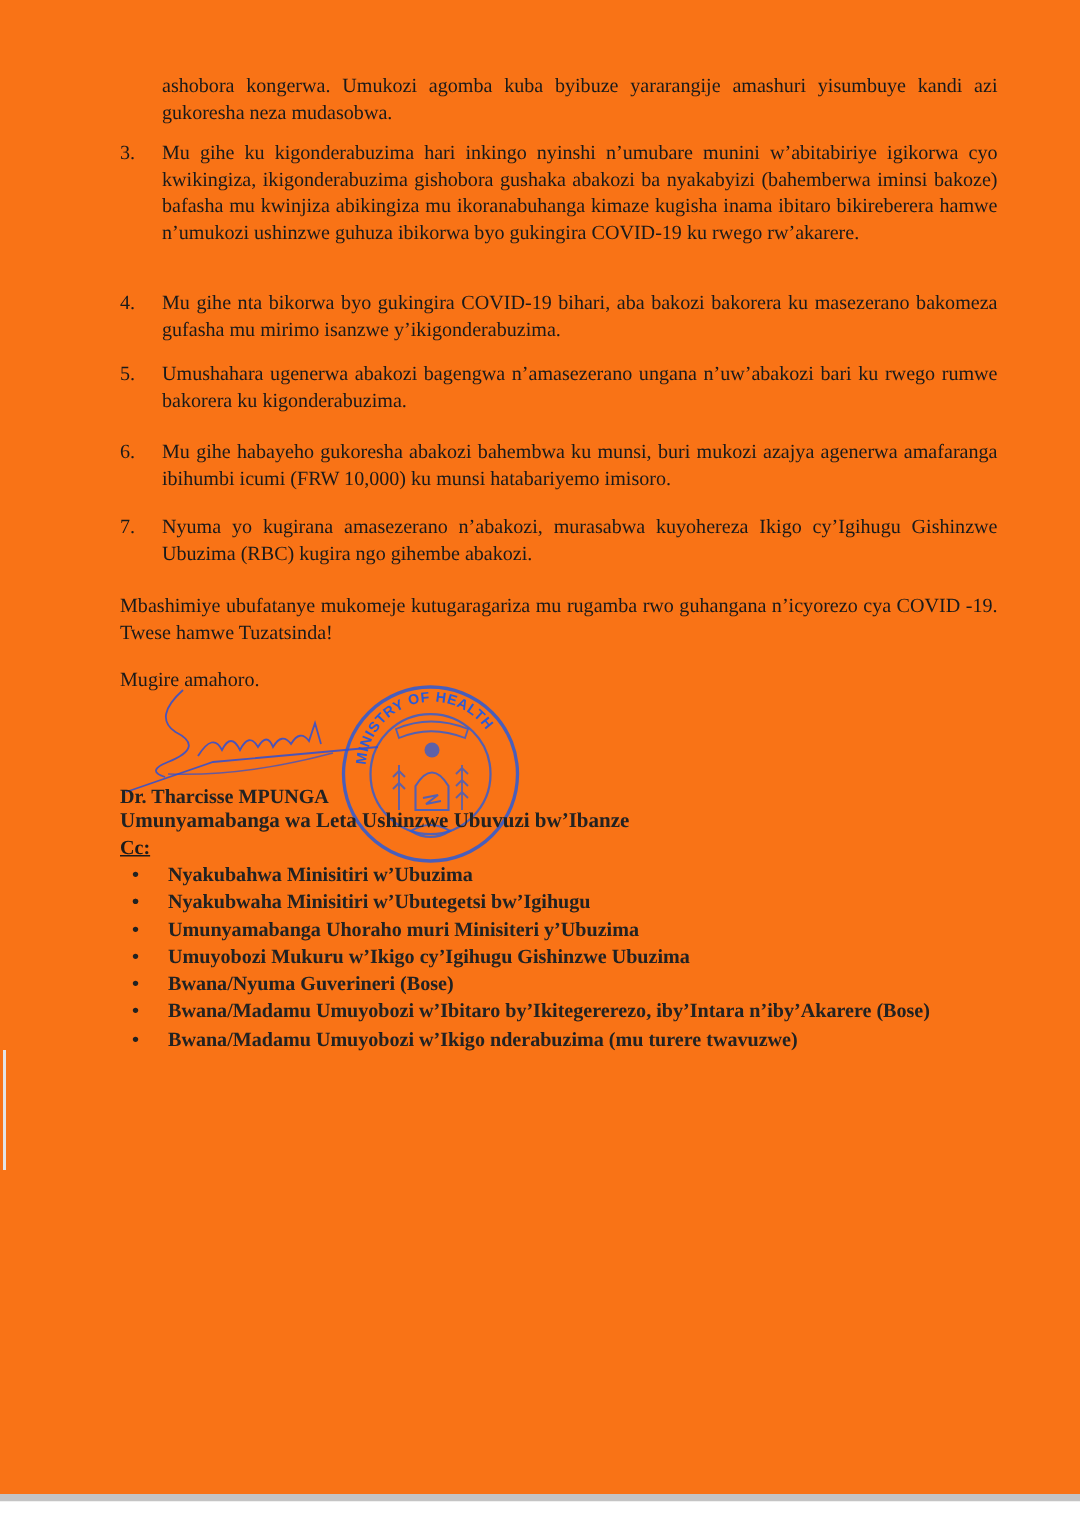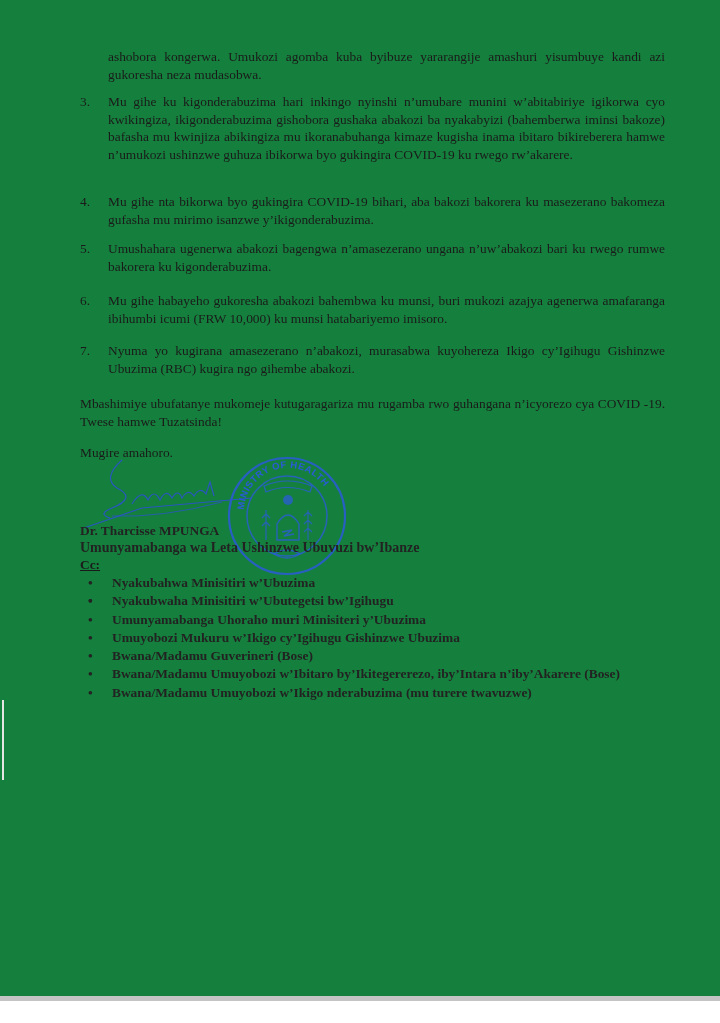--- a/index.html
+++ b/index.html
@@ -1,20 +1,20 @@
 <!DOCTYPE html>
 <html><head>
 <meta charset="utf-8">
 <style>
   html, body { margin:0; padding:0; }
   body {
     width:720px; height:1023px; background:#ffffff; position:relative; overflow:hidden;
     font-family:"Liberation Serif", "DejaVu Serif", serif; color:#1a1a1a;
   }
-  .page { position:absolute; left:0; top:0; width:720px; height:996px; background:#15803d; }
+  .page { position:absolute; left:0; top:0; width:720px; height:996px; background:#f97316; }
   .bottom-bar { position:absolute; left:0; top:996px; width:720px; height:5px; background:#c4c4c4; }
   .below { position:absolute; left:0; top:1001px; width:720px; height:22px; background:#fff; }
   .left-edge { position:absolute; left:2px; top:700px; width:2px; height:80px; background:#e4e4e4; }
 
   .p { position:absolute; font-size:13.4px; line-height:17.6px; text-align:justify; }
   .item { position:absolute; left:80px; width:585px; font-size:13.4px; line-height:17.6px; }
   .item .num { position:absolute; left:0; top:0; width:26px; }
   .item .txt { display:block; margin-left:28px; text-align:justify; }
 
   .sig-name { position:absolute; left:80px; top:523px; font-weight:bold; font-size:13.4px; color:#222; }
@@ -96,21 +96,21 @@
   <div class="sig-name">Dr. Tharcisse MPUNGA</div>
   <div class="sig-title">Umunyamabanga wa Leta Ushinzwe Ubuvuzi bw’Ibanze</div>
   <div class="cc">Cc:</div>
 
   <ul class="cc-list">
     <li><span class="bullet">•</span><span>Nyakubahwa Minisitiri w’Ubuzima</span></li>
     <li><span class="bullet">•</span></li>
     <li><span class="bullet">•</span><span>Nyakubwaha Minisitiri w’Ubutegetsi bw’Igihugu</span></li>
     <li><span class="bullet">•</span><span>Umunyamabanga Uhoraho muri Minisiteri y’Ubuzima</span></li>
     <li><span class="bullet">•</span><span>Umuyobozi Mukuru w’Ikigo cy’Igihugu Gishinzwe Ubuzima</span></li>
-    <li><span class="bullet">•</span><span>Bwana/Madamu Guverineri (Bose)</span></li>
+    <li><span class="bullet">•</span><span>Bwana/Nyuma Guverineri (Bose)</span></li>
     <li><span class="bullet">•</span><span>Bwana/Madamu Umuyobozi w’Ibitaro by’Ikitegererezo, iby’Intara n’iby’Akarere (Bose)</span></li>
     <li><span class="bullet">•</span><span>Bwana/Madamu Umuyobozi w’Ikigo nderabuzima (mu turere twavuzwe)</span></li>
   </ul>
 
   <div class="left-edge"></div>
 </div>
 
 <div class="bottom-bar"></div>
 <div class="below"></div>
 

